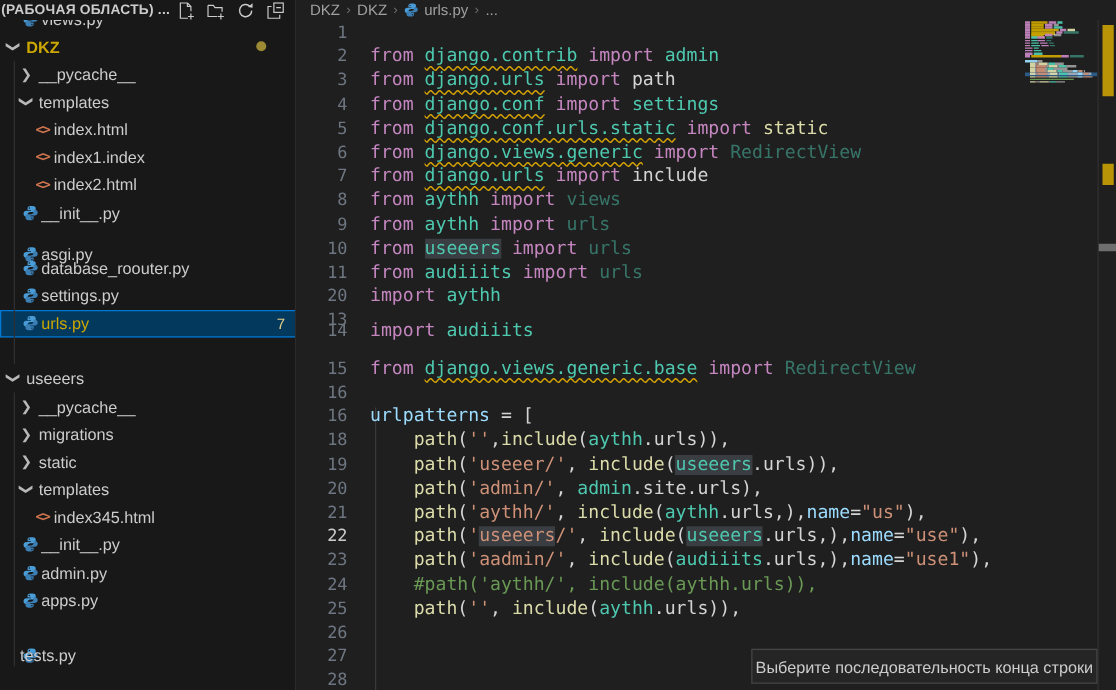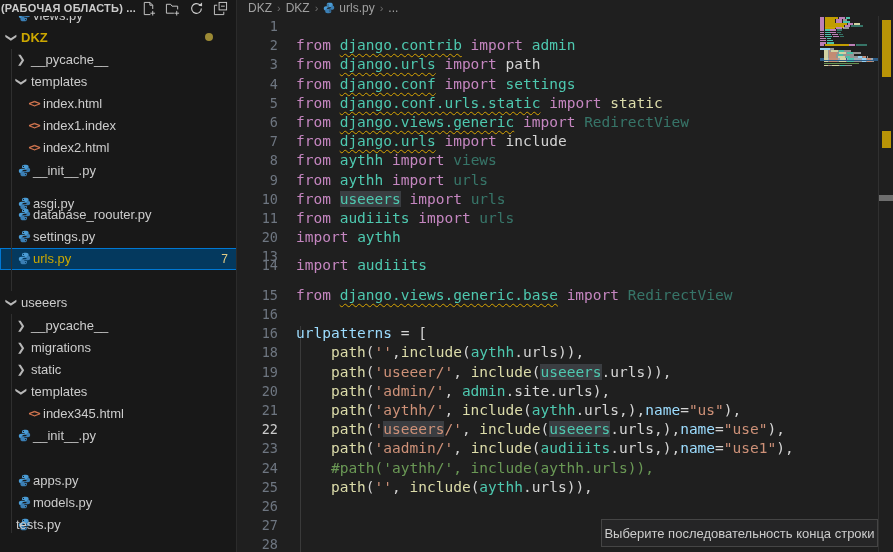--- a/index.html
+++ b/index.html
@@ -194,37 +194,37 @@
         </div>
         <div class="tree-row" style="top:424.84999999999997px">
           <span class="ficon" style="left:17px">
             <svg width="13" height="13" viewBox="0 0 16 16">
 <path fill="#4a9cd6" d="M7.9 1C6 1 5 1.9 5 3.2V5h3.2v.7H3.8C2.2 5.7 1 6.8 1 8.5s1.2 2.8 2.8 2.8H5V9.6C5 8 6.3 7 7.9 7h3.2C12.2 7 13 6.2 13 5V3.2C13 1.9 11.8 1 9.9 1H7.9zM6.7 2.3c.4 0 .7.3.7.7s-.3.7-.7.7S6 3.4 6 3s.3-.7.7-.7z"></path>
 <path fill="#3b7fb5" d="M8.1 15c1.9 0 2.9-.9 2.9-2.2V11H7.8v-.7h4.4c1.6 0 2.8-1.1 2.8-2.8S13.8 4.7 12.2 4.7H11v1.7C11 8 9.7 9 8.1 9H4.9C3.8 9 3 9.8 3 11v1.8C3 14.1 4.2 15 6.1 15h2zm1.2-1.3c-.4 0-.7-.3-.7-.7s.3-.7.7-.7.7.3.7.7-.3.7-.7.7z"></path>
             </svg>
           </span>
           <span class="tr-label " style="position:absolute;left:33px">__init__.py</span>
         </div>
+        <div class="tree-row" style="top:447px">
+          <span class="ficon" style="left:17px">
+            <svg width="13" height="13" viewBox="0 0 16 16">
+<path fill="#4a9cd6" d="M7.9 1C6 1 5 1.9 5 3.2V5h3.2v.7H3.8C2.2 5.7 1 6.8 1 8.5s1.2 2.8 2.8 2.8H5V9.6C5 8 6.3 7 7.9 7h3.2C12.2 7 13 6.2 13 5V3.2C13 1.9 11.8 1 9.9 1H7.9zM6.7 2.3c.4 0 .7.3.7.7s-.3.7-.7.7S6 3.4 6 3s.3-.7.7-.7z"></path>
+<path fill="#3b7fb5" d="M8.1 15c1.9 0 2.9-.9 2.9-2.2V11H7.8v-.7h4.4c1.6 0 2.8-1.1 2.8-2.8S13.8 4.7 12.2 4.7H11v1.7C11 8 9.7 9 8.1 9H4.9C3.8 9 3 9.8 3 11v1.8C3 14.1 4.2 15 6.1 15h2zm1.2-1.3c-.4 0-.7-.3-.7-.7s.3-.7.7-.7.7.3.7.7-.3.7-.7.7z"></path>
+            </svg>
+          </span>
+          <span class="tr-label " style="position:absolute;left:33px">admin.py</span>
+        </div>
         <div class="tree-row" style="top:469.15px">
           <span class="ficon" style="left:17px">
             <svg width="13" height="13" viewBox="0 0 16 16">
 <path fill="#4a9cd6" d="M7.9 1C6 1 5 1.9 5 3.2V5h3.2v.7H3.8C2.2 5.7 1 6.8 1 8.5s1.2 2.8 2.8 2.8H5V9.6C5 8 6.3 7 7.9 7h3.2C12.2 7 13 6.2 13 5V3.2C13 1.9 11.8 1 9.9 1H7.9zM6.7 2.3c.4 0 .7.3.7.7s-.3.7-.7.7S6 3.4 6 3s.3-.7.7-.7z"></path>
 <path fill="#3b7fb5" d="M8.1 15c1.9 0 2.9-.9 2.9-2.2V11H7.8v-.7h4.4c1.6 0 2.8-1.1 2.8-2.8S13.8 4.7 12.2 4.7H11v1.7C11 8 9.7 9 8.1 9H4.9C3.8 9 3 9.8 3 11v1.8C3 14.1 4.2 15 6.1 15h2zm1.2-1.3c-.4 0-.7-.3-.7-.7s.3-.7.7-.7.7.3.7.7-.3.7-.7.7z"></path>
             </svg>
           </span>
           <span class="tr-label " style="position:absolute;left:33px">apps.py</span>
-        </div>
-        <div class="tree-row" style="top:491.29999999999995px">
-          <span class="ficon" style="left:17px">
-            <svg width="13" height="13" viewBox="0 0 16 16">
-<path fill="#4a9cd6" d="M7.9 1C6 1 5 1.9 5 3.2V5h3.2v.7H3.8C2.2 5.7 1 6.8 1 8.5s1.2 2.8 2.8 2.8H5V9.6C5 8 6.3 7 7.9 7h3.2C12.2 7 13 6.2 13 5V3.2C13 1.9 11.8 1 9.9 1H7.9zM6.7 2.3c.4 0 .7.3.7.7s-.3.7-.7.7S6 3.4 6 3s.3-.7.7-.7z"></path>
-<path fill="#3b7fb5" d="M8.1 15c1.9 0 2.9-.9 2.9-2.2V11H7.8v-.7h4.4c1.6 0 2.8-1.1 2.8-2.8S13.8 4.7 12.2 4.7H11v1.7C11 8 9.7 9 8.1 9H4.9C3.8 9 3 9.8 3 11v1.8C3 14.1 4.2 15 6.1 15h2zm1.2-1.3c-.4 0-.7-.3-.7-.7s.3-.7.7-.7.7.3.7.7-.3.7-.7.7z"></path>
-            </svg>
-          </span>
-          <span class="tr-label " style="position:absolute;left:33px">models.py</span>
         </div>
         <div class="tree-row" style="top:513.45px">
           <span class="ficon" style="left:17px">
             <svg width="13" height="13" viewBox="0 0 16 16">
 <path fill="#4a9cd6" d="M7.9 1C6 1 5 1.9 5 3.2V5h3.2v.7H3.8C2.2 5.7 1 6.8 1 8.5s1.2 2.8 2.8 2.8H5V9.6C5 8 6.3 7 7.9 7h3.2C12.2 7 13 6.2 13 5V3.2C13 1.9 11.8 1 9.9 1H7.9zM6.7 2.3c.4 0 .7.3.7.7s-.3.7-.7.7S6 3.4 6 3s.3-.7.7-.7z"></path>
 <path fill="#3b7fb5" d="M8.1 15c1.9 0 2.9-.9 2.9-2.2V11H7.8v-.7h4.4c1.6 0 2.8-1.1 2.8-2.8S13.8 4.7 12.2 4.7H11v1.7C11 8 9.7 9 8.1 9H4.9C3.8 9 3 9.8 3 11v1.8C3 14.1 4.2 15 6.1 15h2zm1.2-1.3c-.4 0-.7-.3-.7-.7s.3-.7.7-.7.7.3.7.7-.3.7-.7.7z"></path>
             </svg>
           </span>
           <span class="tr-label " style="position:absolute;left:16px">tests.py</span>
         </div>

